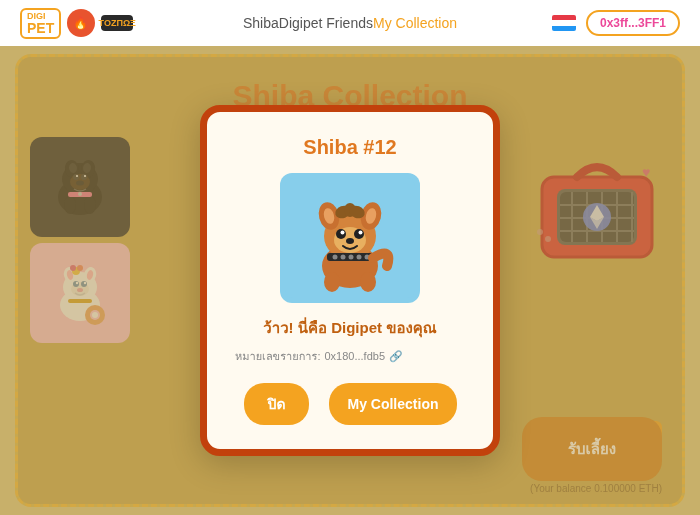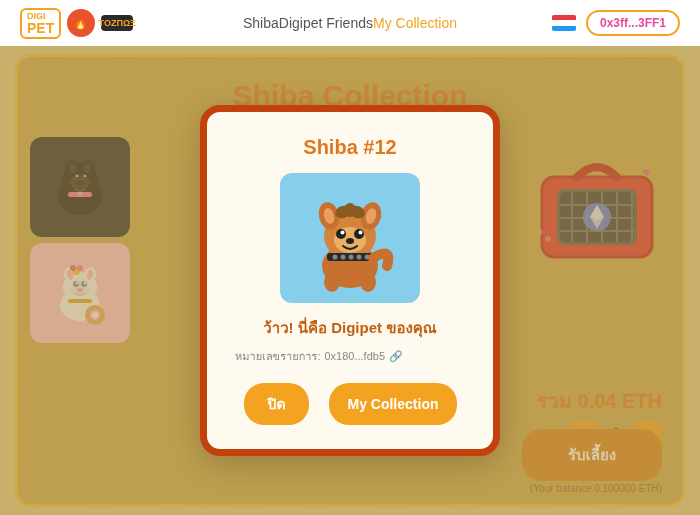--- a/index.html
+++ b/index.html
@@ -201,21 +201,21 @@
       font-weight: 700;
       color: #5a3a00;
       min-width: 20px;
       text-align: center;
     }
     .adopt-btn {
       background: #d4821e;
       color: white;
       border: none;
       border-radius: 20px;
-      padding: 14px 0;
+      padding: 20px 0;
       width: 140px;
       font-size: 15px;
       font-weight: 700;
       cursor: pointer;
       margin-top: 6px;
     }
 
     
     .modal-overlay {
       position: absolute;
@@ -416,21 +416,20 @@
         <polygon points="65,74 72,70 65,82 58,70" fill="white" opacity="0.6"></polygon>
 
         <circle cx="8" cy="85" r="3" fill="#d4a0a0" opacity="0.6"></circle>
         <circle cx="16" cy="92" r="3" fill="#d4a0a0" opacity="0.6"></circle>
 
         <text x="110" y="30" font-size="14" fill="#e06080">♥</text>
       </svg>
     </div>
 
     <div style="position:absolute; right:20px; bottom:55px; text-align:right; width:155px;">
-      <div style="font-size:20px; font-weight:900; color:#e07820;">รวม 0.04 ETH</div>
       <div class="quantity-row">
         <button class="qty-btn" style="font-size:20px; line-height:1;">−</button>
         <span class="qty-value">1</span>
         <button class="qty-btn" style="font-size:16px;">+</button>
       </div>
     </div>
     <div style="position:absolute; right:20px; bottom:10px; text-align:right; width:155px;">
       <button class="adopt-btn">รับเลี้ยง</button>
       <div style="font-size:10px; color:#8b6a30; margin-top:2px;">(Your balance 0.100000 ETH)</div>
     </div>

